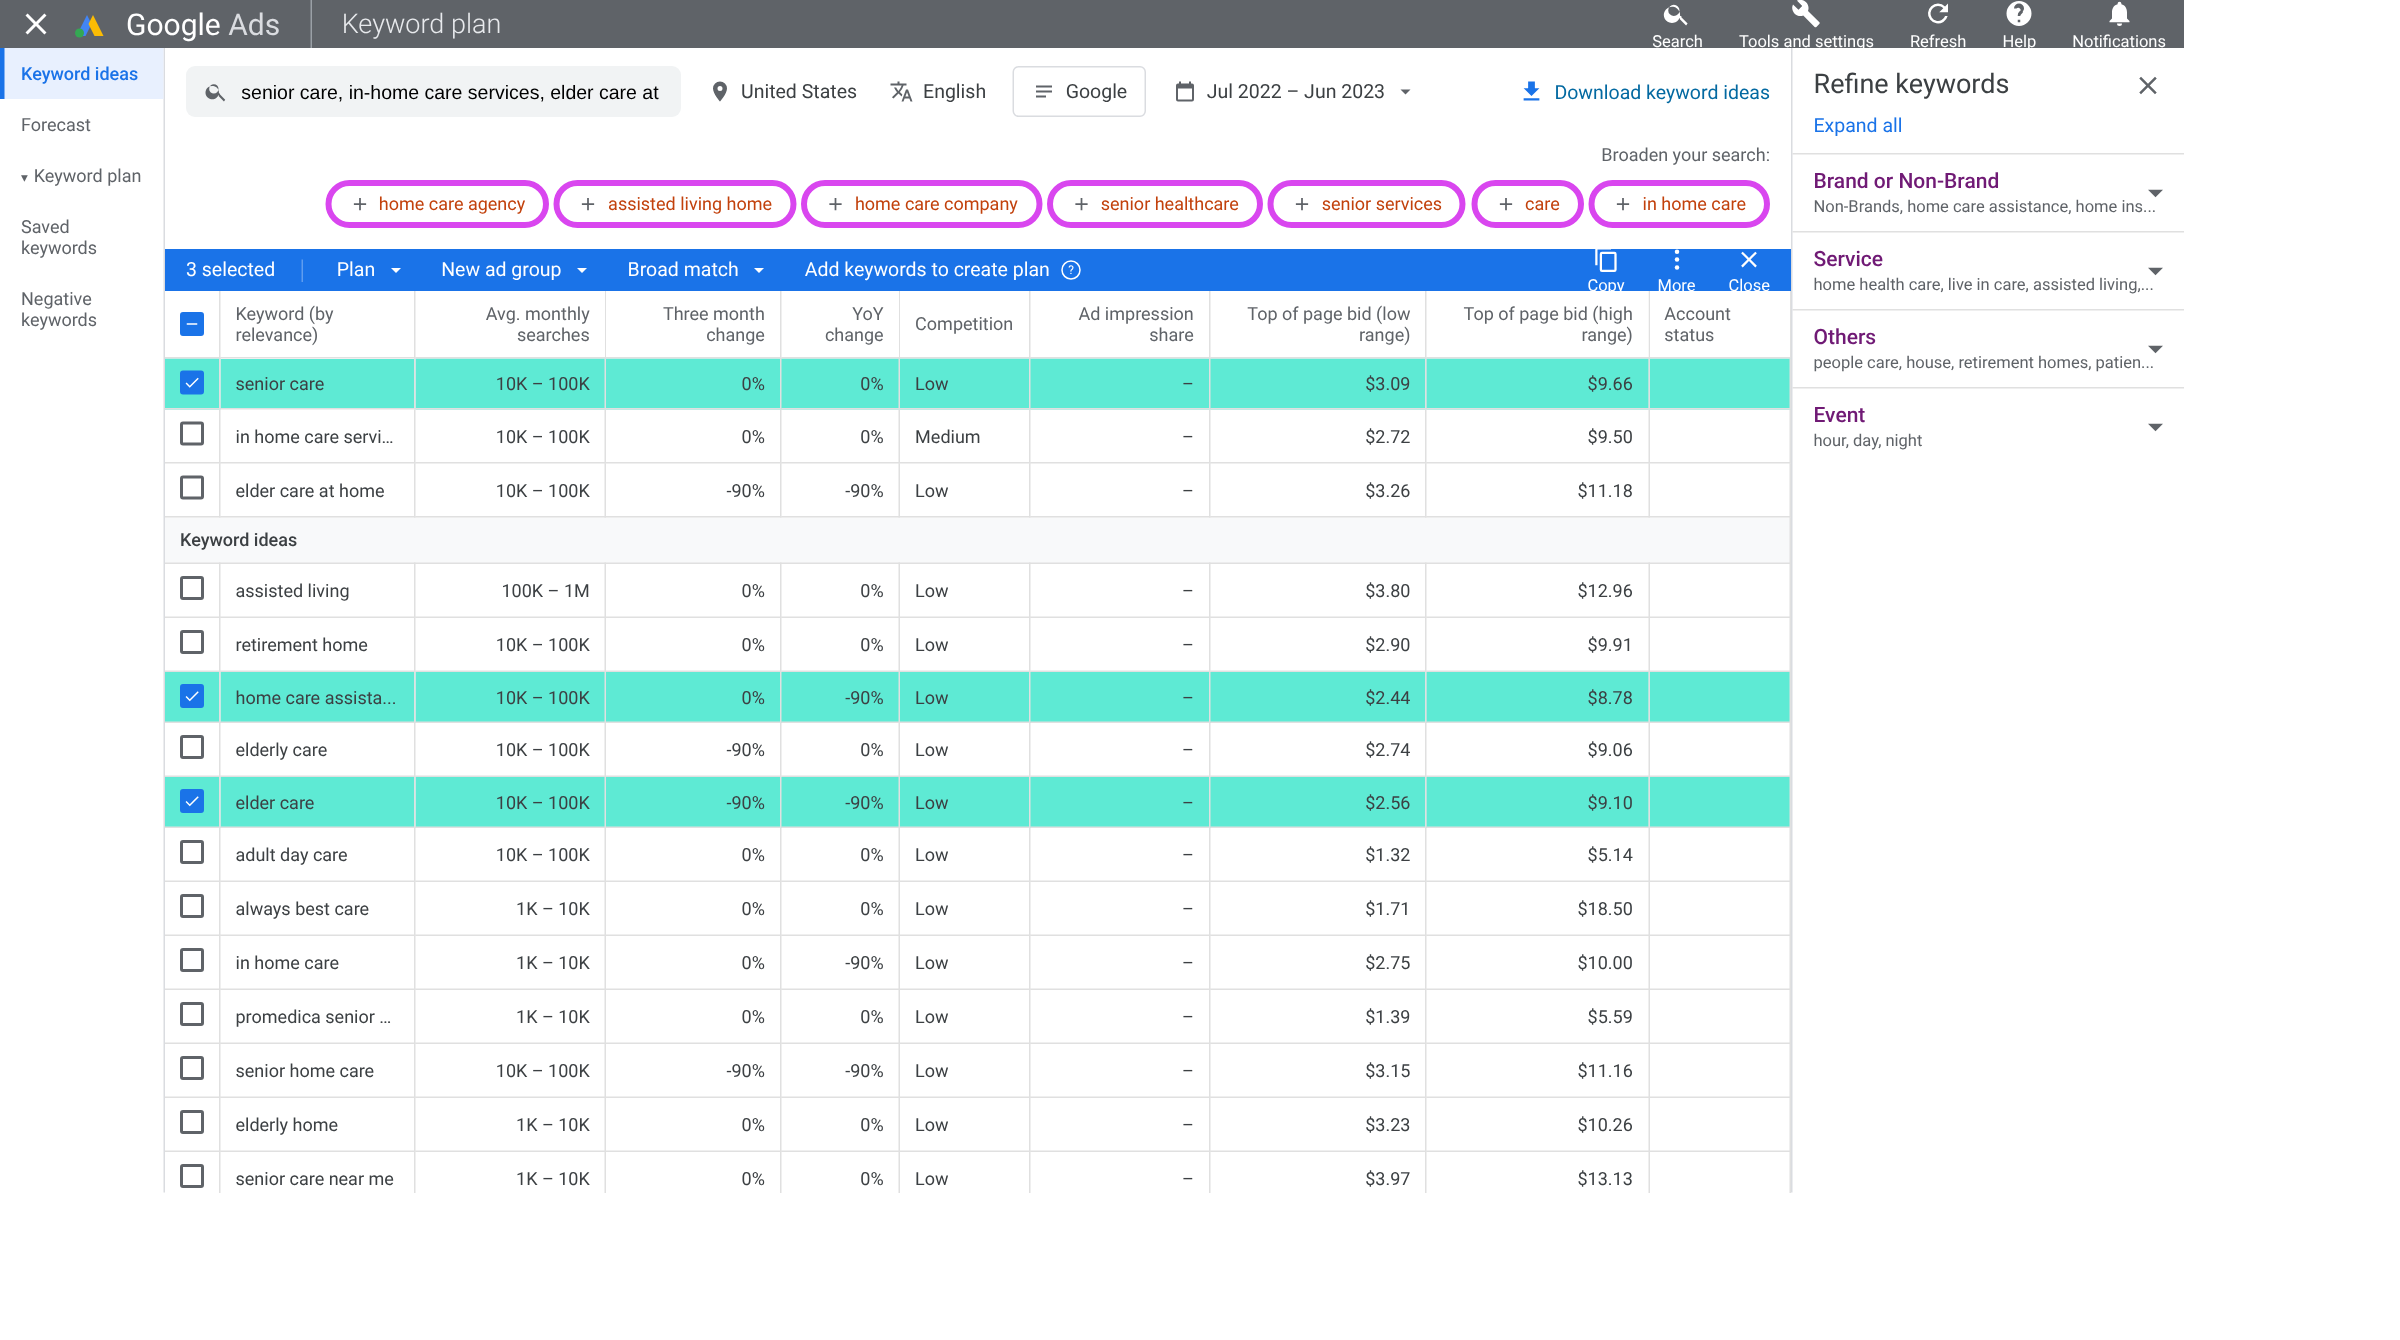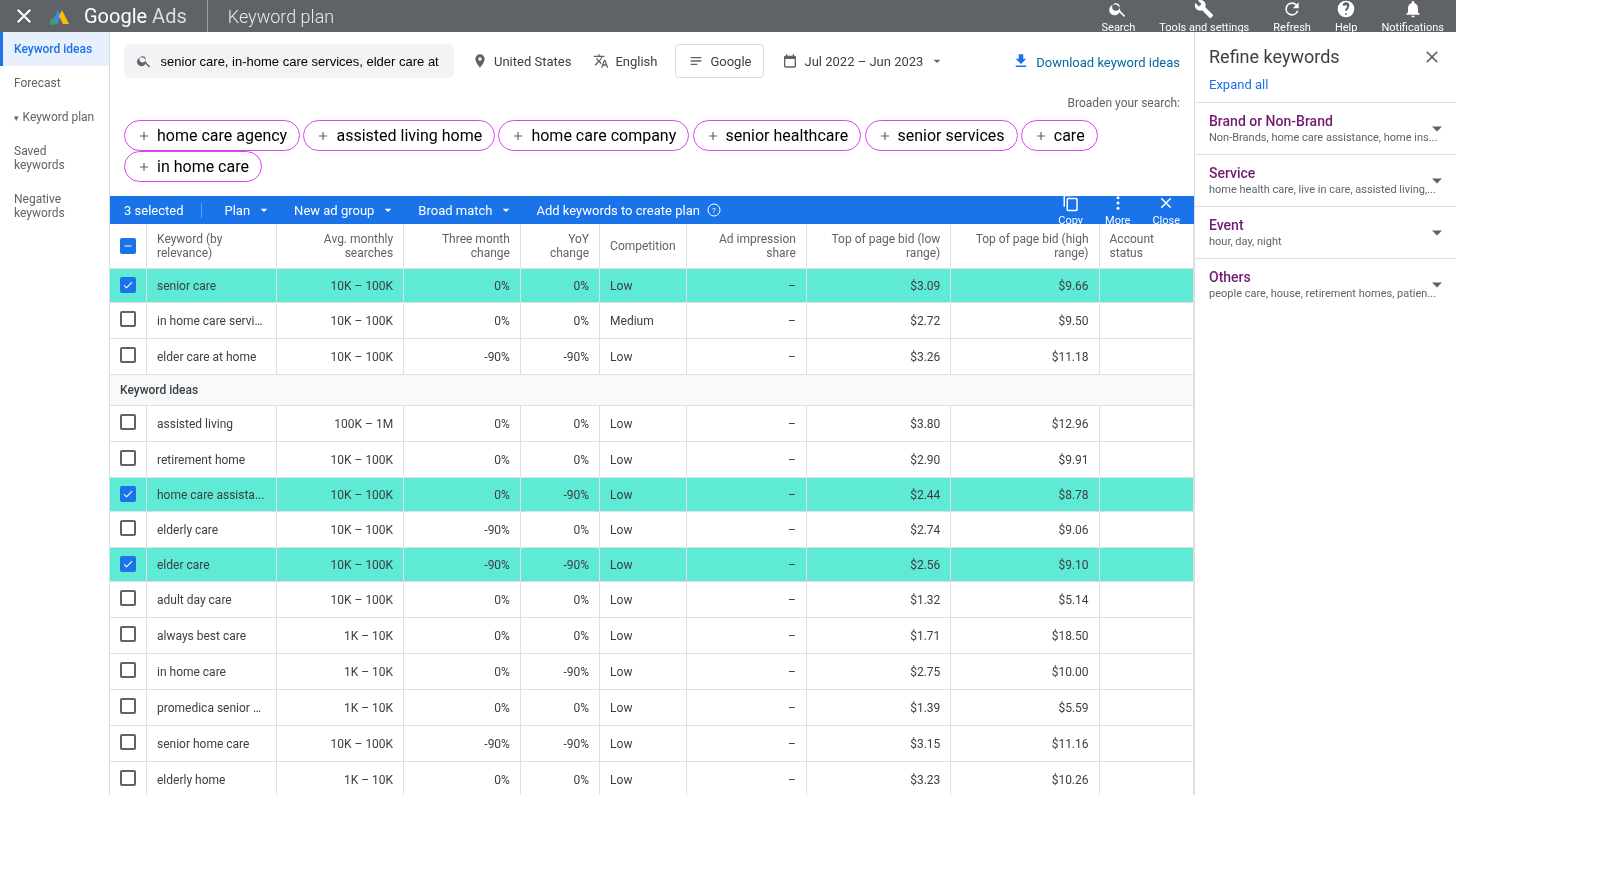--- a/index.html
+++ b/index.html
@@ -25,21 +25,21 @@
 .search-box { display: flex; align-items: center; background: #f1f3f4; border-radius: 6px; padding: 8px 12px; width: 330px; gap: 8px; }
 .search-box svg { width: 18px; height: 18px; fill: #5f6368; }
 .search-box input { border: none; background: transparent; outline: none; font-size: 13px; width: 100%; }
 .filter-chip { display: flex; align-items: center; gap: 6px; font-size: 13px; color: #3c4043; cursor: pointer; padding: 6px 4px; }
 .filter-chip svg { width: 16px; height: 16px; fill: #5f6368; }
 .filter-chip.boxed { border: 1px solid #dadce0; padding: 8px 12px; border-radius: 4px; }
 .download-link { margin-left: auto; color: #0369a1; display: flex; align-items: flex-end; gap: 6px; cursor: pointer; }
 .download-link svg { width: 18px; height: 18px; fill: #1a73e8; }
 .broaden-row { display: flex; align-items: center; gap: 10px; padding: 6px 14px 14px; flex-wrap: wrap; justify-content: flex-end; }
 .broaden-label { font-size: 12px; color: #5f6368; }
-.chip { display: inline-flex; align-items: center; gap: 6px; border: 1px solid #d946ef; border-radius: 16px; padding: 5px 12px; font-size: 16px; color: #000000; cursor: pointer; }
+.chip { display: inline-flex; align-items: center; gap: 6px; border: 4px solid #d946ef; border-radius: 16px; padding: 5px 12px; font-size: 12px; color: #c2410c; cursor: pointer; }
 .chip svg { width: 14px; height: 14px; fill: #5f6368; }
 .blue-bar { background: #1a73e8; color: #fff; height: 28px; display: flex; align-items: center; padding: 0 14px; gap: 22px; }
 .blue-bar .seg { display: flex; align-items: center; gap: 6px; font-size: 13px; cursor: pointer; }
 .blue-bar .seg.sel { padding-right: 18px; border-right: 1px solid rgba(255,255,255,0.3); }
 .blue-bar svg { width: 16px; height: 16px; fill: #fff; }
 .blue-bar .spacer { flex: 1; }
 .blue-bar .act { display: flex; flex-direction: column; align-items: center; gap: 2px; font-size: 11px; cursor: pointer; }
 .blue-bar .act svg { width: 18px; height: 18px; }
 .table-wrap { flex: 1; overflow: auto; }
 table { width: 100%; border-collapse: collapse; }
@@ -474,22 +474,22 @@
     <div id="refine-sections">
         <div class="refine-section">
           <h3>Brand or Non-Brand</h3>
           <p>Non-Brands, home care assistance, home ins...</p>
         </div>
         <div class="refine-section">
           <h3>Service</h3>
           <p>home health care, live in care, assisted living,...</p>
         </div>
         <div class="refine-section">
+          <h3>Others</h3>
+          <p>people care, house, retirement homes, patien...</p>
+        </div>
+        <div class="refine-section">
           <h3>Event</h3>
           <p>hour, day, night</p>
         </div>
-        <div class="refine-section">
-          <h3>Others</h3>
-          <p>people care, house, retirement homes, patien...</p>
-        </div>
       </div>
   </div>
 </div>
 
 </body></html>

